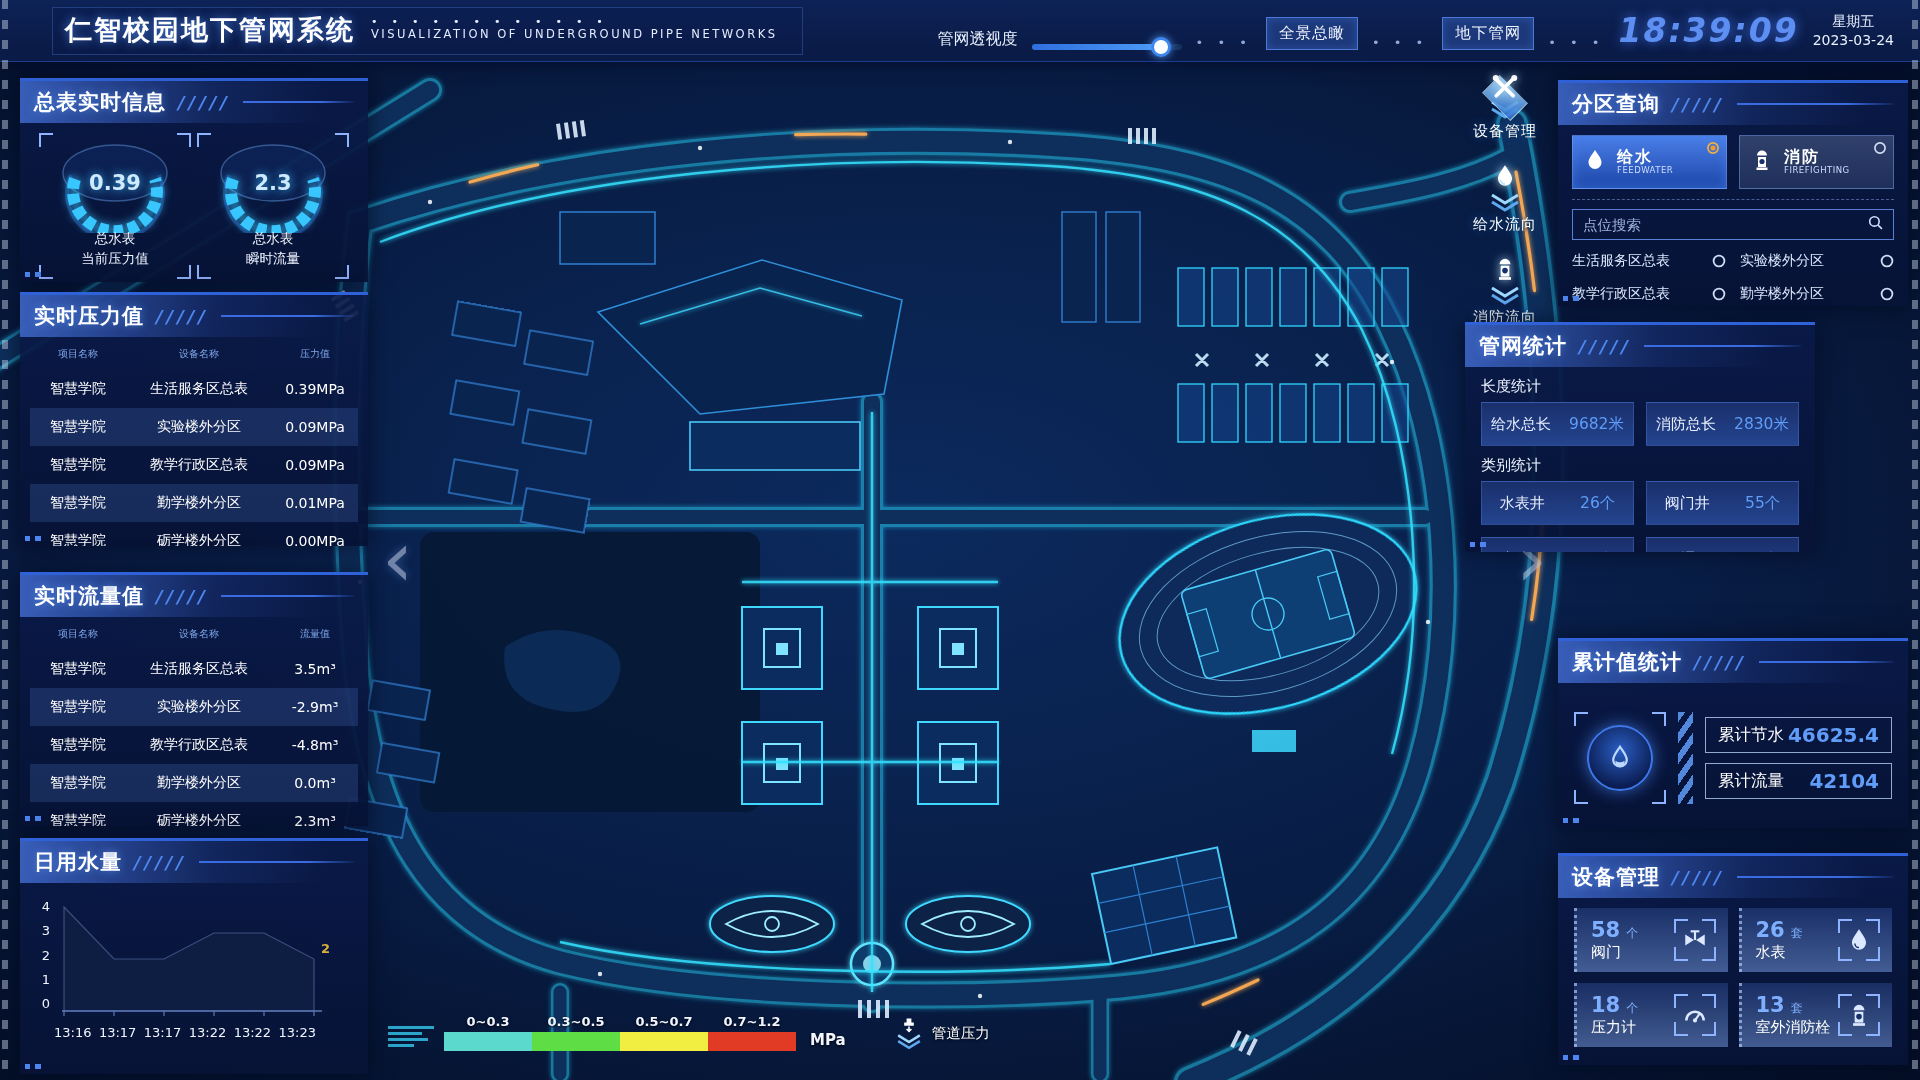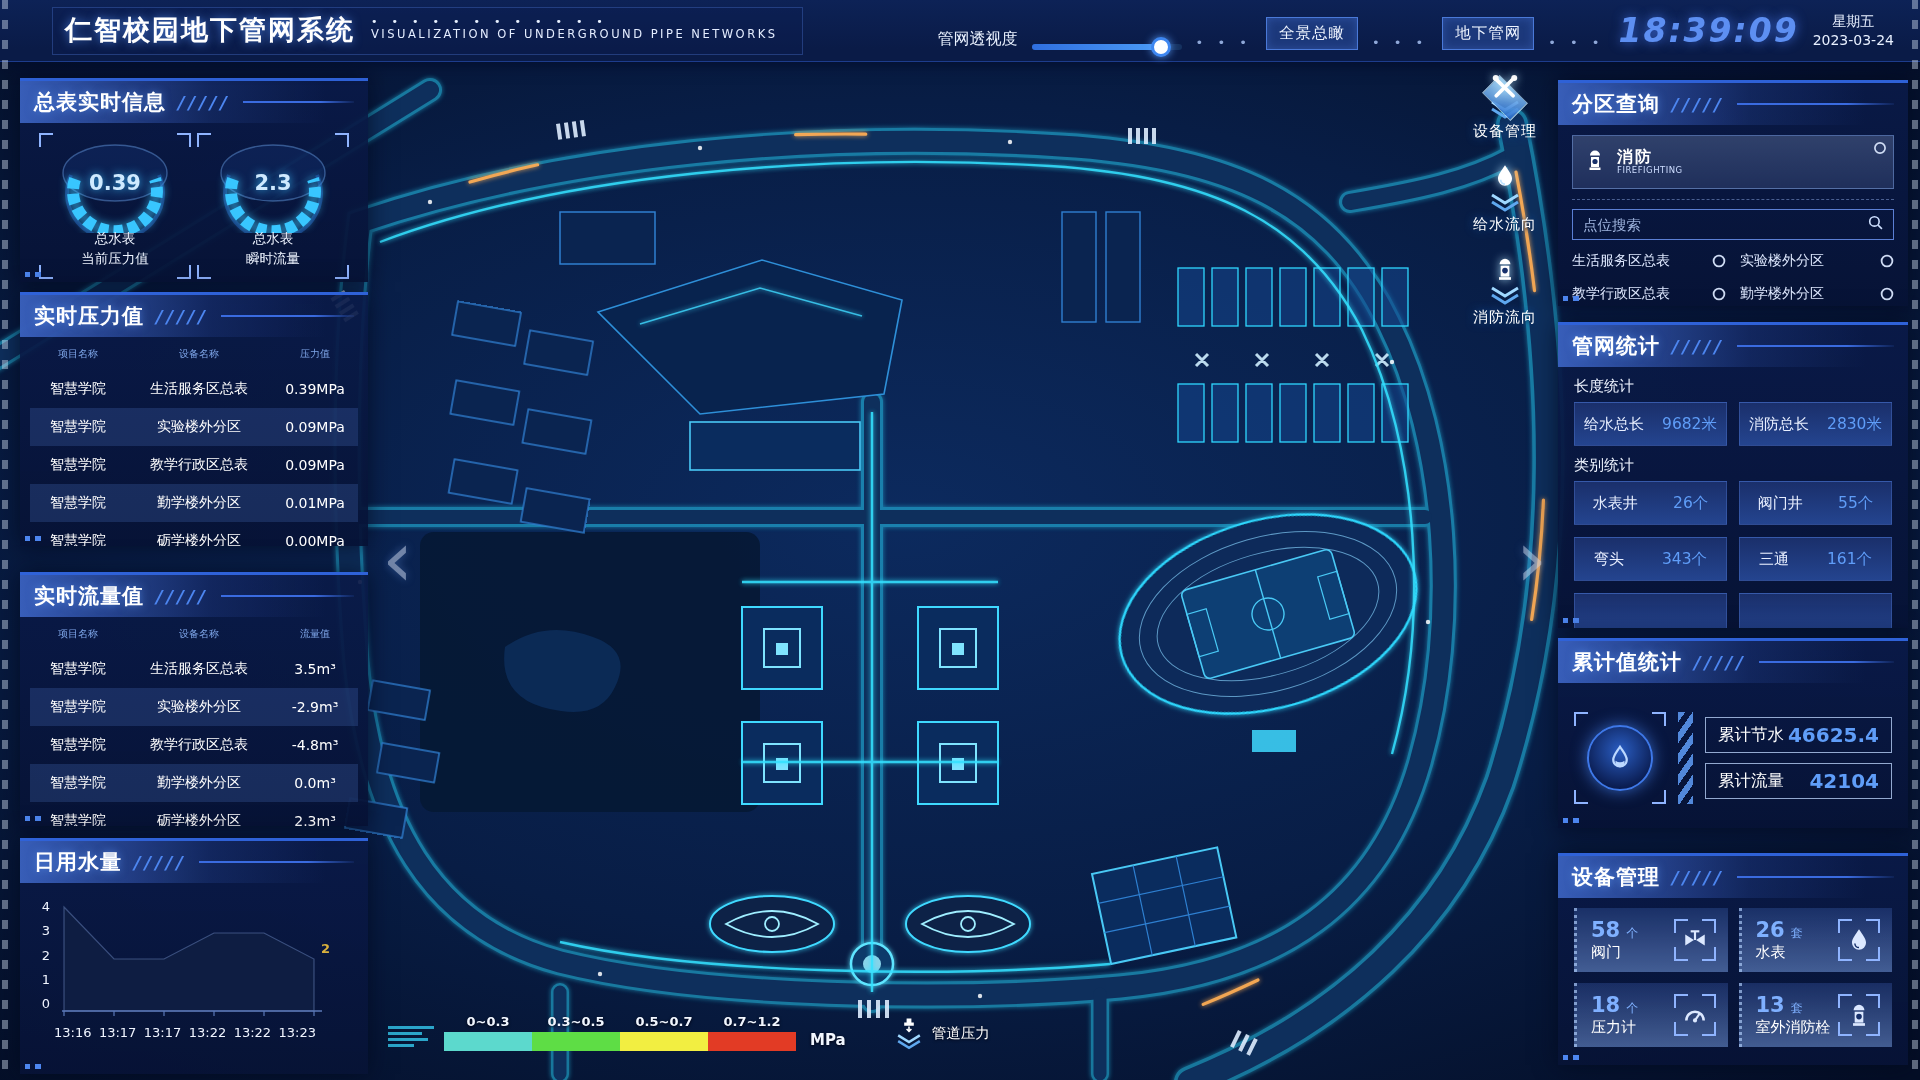--- a/index.html
+++ b/index.html
@@ -163,21 +163,21 @@
   .dev-left .unit { font-size:12px; color:#7fb0ff; margin-left:6px; }
   .dev-left .lab { font-size:15px; color:#fff; margin-top:1px; }
   .dev-ic { width:42px; height:42px; display:flex; align-items:center; justify-content:center; }
 
   
   #p-realtime { left:20px; top:78px;  width:348px; height:204px; }
   #p-pressure { left:20px; top:292px; width:348px; height:254px; }
   #p-flow     { left:20px; top:572px; width:348px; height:254px; }
   #p-daily    { left:20px; top:838px; width:348px; height:236px; }
   #q-zone     { left:1558px; top:80px;  width:350px; height:226px; }
-  #q-stats    { left:1558px; top:322px; width:350px; height:306px; }
+  #q-stats    { left:1465px; top:322px; width:350px; height:230px; }
   #q-cum      { left:1558px; top:638px; width:350px; height:190px; }
   #q-dev      { left:1558px; top:853px; width:350px; height:212px; }
 </style>
 </head>
 <body>
 
 <svg class="map" viewBox="0 0 1920 1018">
   <defs>
     <radialGradient id="bgG" cx="47%" cy="45%" r="75%">
       <stop offset="0%" stop-color="#0c2a5e"></stop>
@@ -653,20 +653,30 @@
   </div>
 </div>
 
 <div class="panel" id="q-zone">
   <div class="p-title">
       <span class="t">分区查询</span>
       <span class="slashes">/////</span>
       <span class="line"></span>
     </div>
   <div class="tabs">
+    <div class="tab sel corners">
+      <span><svg width="24" height="24" viewBox="0 0 24 24">
+            <path d="M12 2C8.5 7.5 5.5 10.6 5.5 14.5a6.5 6.5 0 0 0 13 0C18.5 10.6 15.5 7.5 12 2Z" fill="#fff"></path>
+          </svg></span>
+      <span class="txt">
+          <div class="cn">给水</div>
+          <div class="en">FEEDWATER</div>
+        </span>
+      <span class="radio on"></span>
+    </div>
     <div class="tab unsel corners">
       <span><svg width="24" height="24" viewBox="0 0 24 24">
             <path d="M8 9h8v10H8z" fill="#fff"></path>
             <path d="M6.5 19.5h11V22h-11z" fill="#fff"></path>
             <path d="M12 2.6a5 5 0 0 1 5 5H7a5 5 0 0 1 5-5z" fill="#fff"></path>
             <circle cx="12" cy="13.5" r="2.6" fill="#17306b"></circle>
           </svg></span>
       <span class="txt">
           <div class="cn">消防</div>
           <div class="en">FIREFIGHTING</div>

